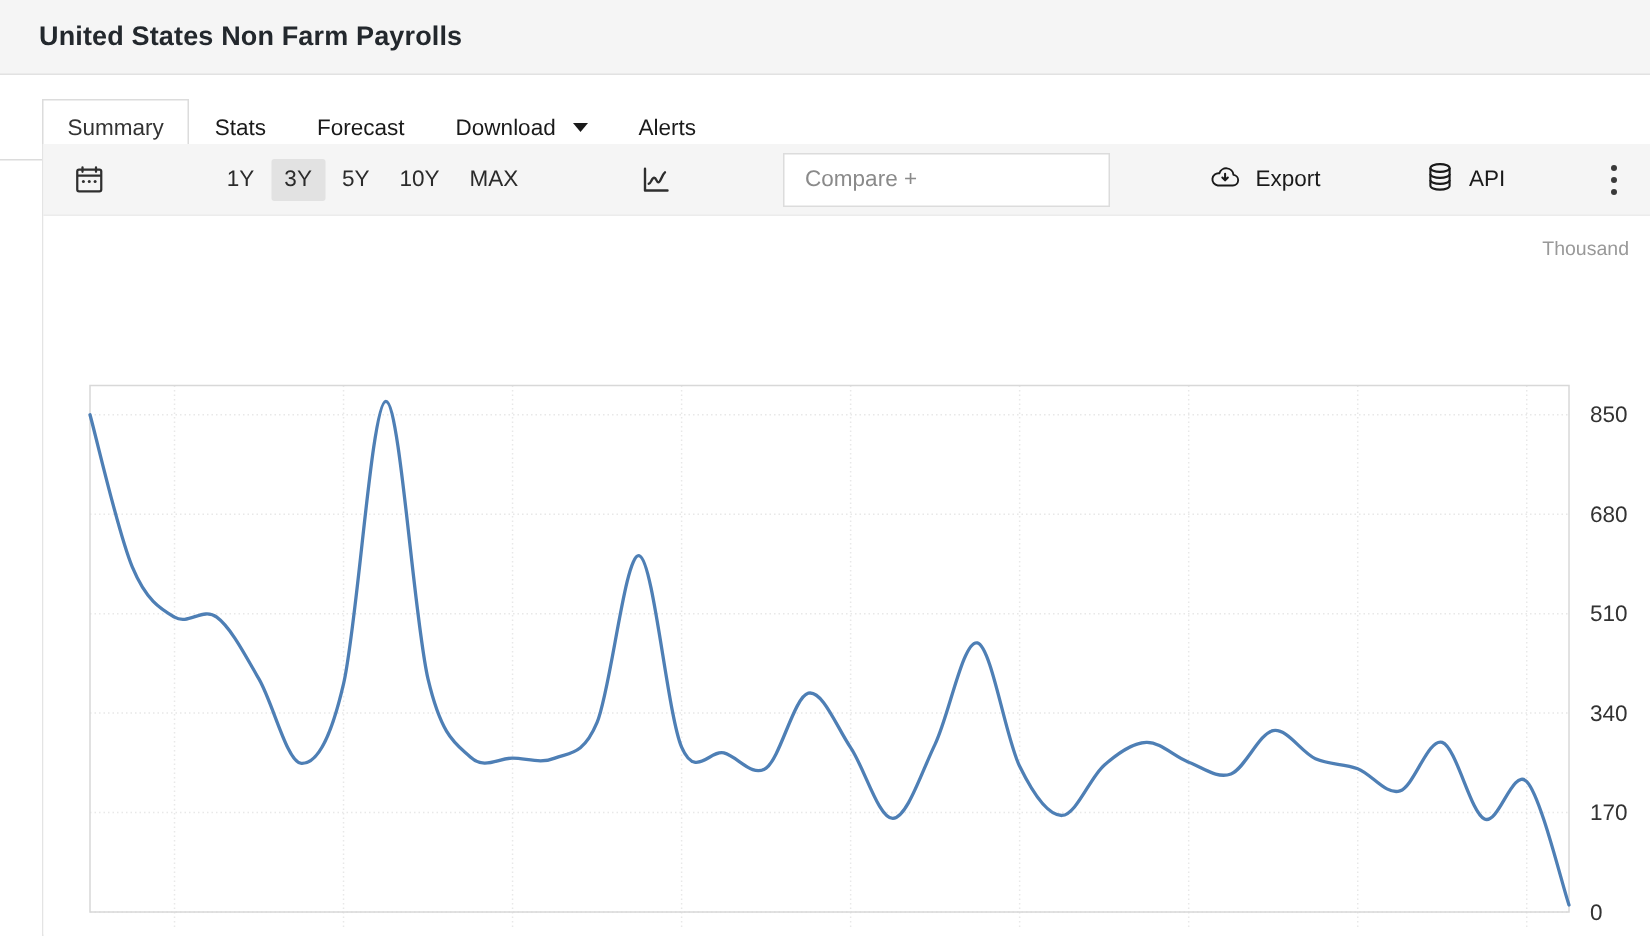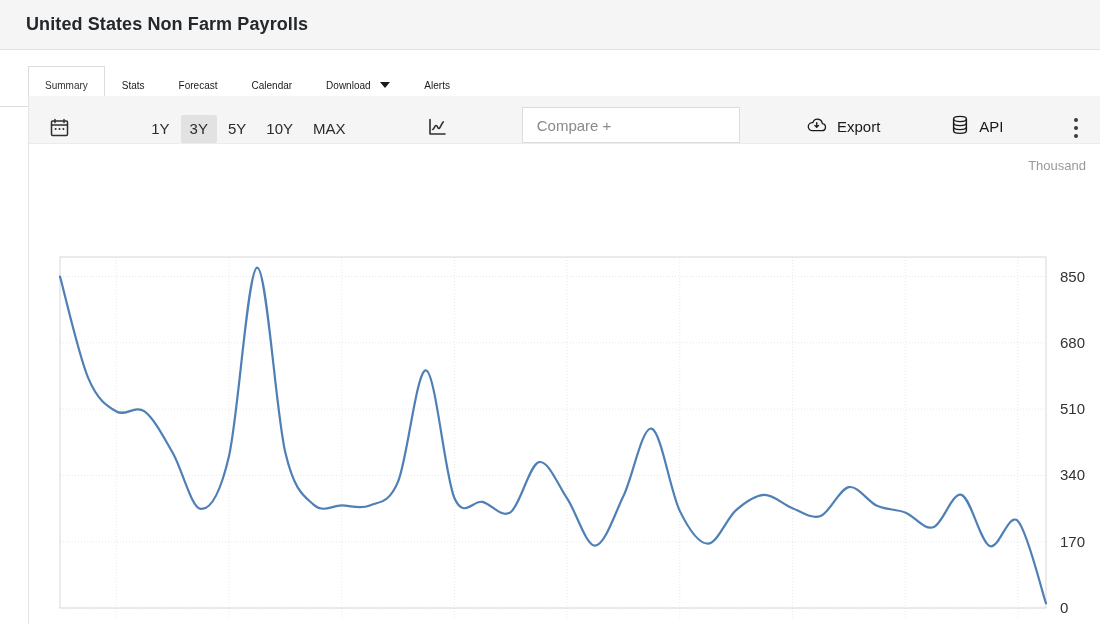--- a/index.html
+++ b/index.html
@@ -22,21 +22,21 @@
   }
   .header-title { font-size:18px; font-weight:bold; color:#23282d; letter-spacing:.1px; }
 
   
   .tabbar {
     position:relative; height:57px; background:#ffffff;
     border-bottom:1px solid #dcdcdc;
     display:flex; align-items:flex-end; padding-left:28px;
   }
   .tab {
-    font-size:10px; color:#1a1a1a; padding:9px 16px 11px 16px;
+    font-size:15px; color:#1a1a1a; padding:9px 16px 11px 16px;
     line-height:19px; cursor:pointer; background:transparent;
     border:1px solid transparent; position:relative; top:1px;
     white-space:nowrap;
   }
   .tab.active {
     background:#ffffff; border:1px solid #dcdcdc; border-bottom:1px solid #ffffff;
     color:#333;
   }
   .tab .caret {
     display:inline-block; width:0; height:0; margin-left:7px;
@@ -50,21 +50,21 @@
   
   .panel {
     position:absolute; left:28px; top:96px; width:1072px; height:528px;
     border-left:1px solid #e4e4e4;
     background:#ffffff;
   }
 
   
   .toolbar {
     height:48px; background:#f5f5f5; border-bottom:1px solid #ececec;
-    display:flex; align-items:flex-end; padding:0 14px 0 18px; gap:16px;
+    display:flex; align-items:center; padding:0 14px 0 18px; gap:16px;
   }
   .tb-icon-btn {
     display:flex; align-items:center; justify-content:center;
     width:32px; height:32px; cursor:pointer; color:#3a3a3a;
   }
   .ranges { display:flex; align-items:center; margin-left:54px; gap:2px; }
   .range {
     font-size:15px; color:#2b2b2b; padding:4px 9px; cursor:pointer;
     border-radius:2px; line-height:20px;
   }
@@ -112,23 +112,20 @@
   <div class="tabbar">
     <div class="tabbar-left-stub"></div>
     <div class="tab active">
       <span>Summary</span>
     </div>
     <div class="tab">
       <span>Stats</span>
     </div>
     <div class="tab">
       <span>Forecast</span>
-    </div>
-    <div class="tab">
-      <span>Calendar</span>
     </div>
     <div class="tab">
       <span>Download</span>
       <span class="caret"></span>
     </div>
     <div class="tab">
       <span>Alerts</span>
     </div>
   </div>
 

